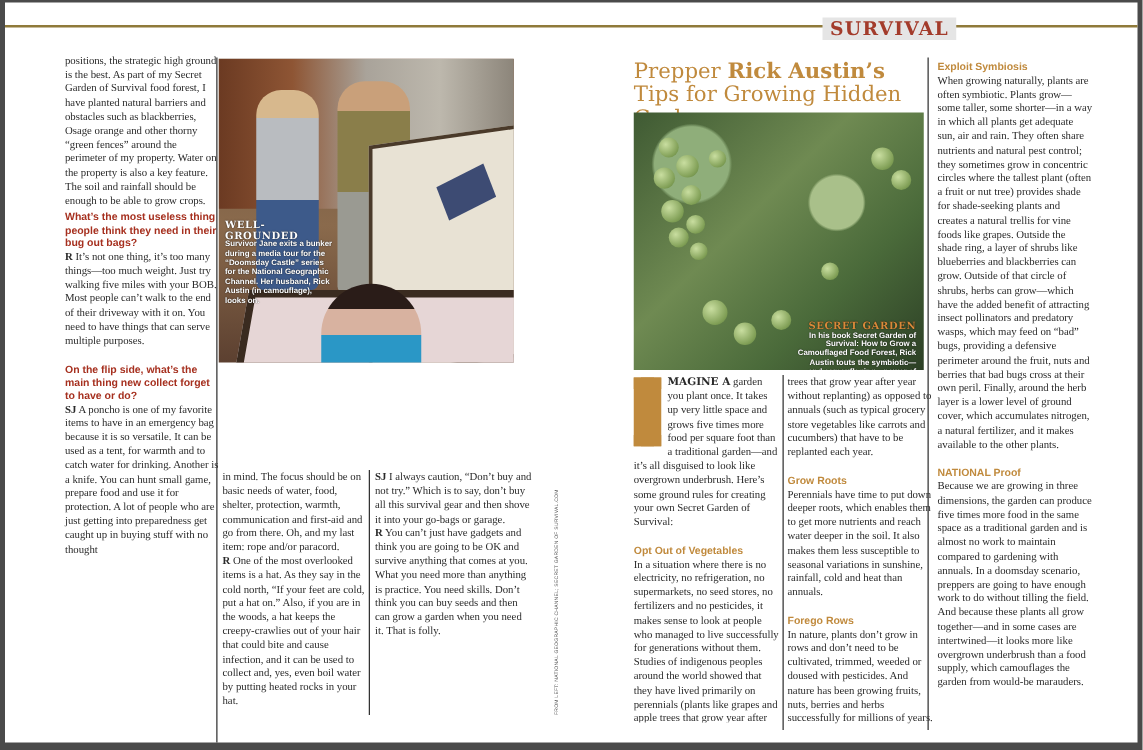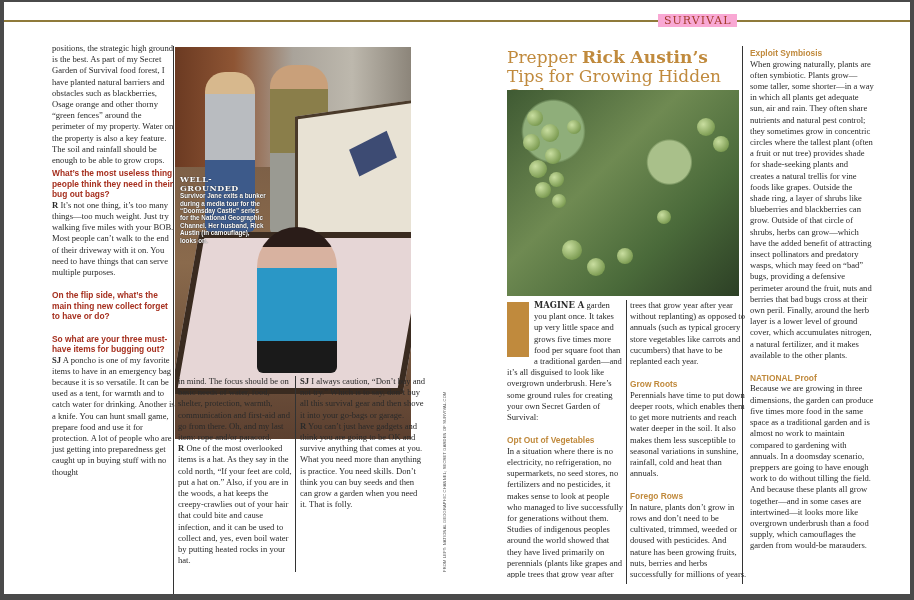--- a/index.html
+++ b/index.html
@@ -7,40 +7,40 @@
     width: 914px; height: 600px; background: #4a4a4a; position: relative; overflow: hidden;
     font-family: "Liberation Serif", "DejaVu Serif", serif;
   }
   .page {
     position: absolute; left: 4px; top: 2px; width: 906px; height: 592px; background: #fff;
   }
   .rule {
     position: absolute; top: 18px; left: 0; width: 906px; height: 1.5px; background: #8f7a3a;
   }
   .section-label {
-    position: absolute; top: 12px; left: 654px; background: #f9a8d4; padding: 0 6px;
-    font-family: "DejaVu Serif", serif; font-weight: normal; font-size: 11px; letter-spacing: 1px;
+    position: absolute; top: 12px; left: 654px; background: #e5e5e5; padding: 0 6px;
+    font-family: "DejaVu Serif", serif; font-weight: bold; font-size: 15px; letter-spacing: 1px;
     color: #a33b2b;
   }
   .col {
     position: absolute; font-size: 8.6px; line-height: 11.2px; color: #2a2a2a;
   }
   .col p { margin: 0; }
   .q {
     font-family: "Liberation Sans", "DejaVu Sans", sans-serif; font-weight: bold; font-size: 8.4px;
     line-height: 10.5px; color: #a6301f; margin-top: 9px;
   }
   .q:first-child { margin-top: 0; }
   .spk { font-weight: bold; }
   .vline { position: absolute; width: 1px; background: #333; }
   .photo {
     position: absolute; overflow: hidden;
   }
   .bunker {
-    left: 171px; top: 45px; width: 236px; height: 392px;
+    left: 171px; top: 45px; width: 236px; height: 243px;
     background:
       linear-gradient(135deg, rgba(0,0,0,0) 55%, rgba(0,0,0,0) 56%),
       linear-gradient(180deg, #6b4a32 0%, #7d6047 30%, #8a6a4c 55%, #5c4030 100%);
   }
   .bunker .wall { position:absolute; left:0; top:0; width:236px; height:120px;
     background: linear-gradient(90deg,#6b3a22 0%,#8e5534 25%,#a9a39a 50%,#bdb8ad 75%,#8c857a 100%); }
   .bunker .man1 { position:absolute; left:30px; top:25px; width:50px; height:160px; border-radius:20px 20px 6px 6px;
     background: linear-gradient(180deg,#d7b88d 0 14%,#b9bcc0 14% 55%,#3d5a8a 55% 100%); }
   .bunker .man2 { position:absolute; left:95px; top:18px; width:58px; height:170px; border-radius:22px 22px 6px 6px;
     background: linear-gradient(180deg,#c9a07a 0 14%,#8a7e4a 14% 52%,#9a9a92 52% 100%); }
@@ -102,21 +102,20 @@
 
 <div class="page">
   <div class="rule"></div>
   <div class="section-label">SURVIVAL</div>
 
   <div class="col" style="left:48px; top:41px; width:124px;">
     <p>positions, the strategic high ground is the best. As part of my Secret Garden of Survival food forest, I have planted natural barriers and obstacles such as blackberries, Osage orange and other thorny “green fences” around the perimeter of my property. Water on the property is also a key feature. The soil and rainfall should be enough to be able to grow crops.</p>
     <div class="q" style="margin-top:2px">What’s the most useless thing people think they need in their bug out bags?</div>
     <p><span class="spk">R</span> <span>It’s not one thing, it’s too many things—too much weight. Just try walking five miles with your BOB. Most people can’t walk to the end of their driveway with it on. You need to have things that can serve multiple purposes.</span></p>
     <div class="q" style="margin-top:12px">On the flip side, what’s the main thing new collect forget to have or do?</div>
-    <div class="q" style="margin-top:12px">So what are your three must-have items for bugging out?</div>
     <p><span class="spk">SJ</span> <span>A poncho is one of my favorite items to have in an emergency bag because it is so versatile. It can be used as a tent, for warmth and to catch water for drinking. Another is a knife. You can hunt small game, prepare food and use it for protection. A lot of people who are just getting into preparedness get caught up in buying stuff with no thought</span></p>
   </div>
   <div class="vline" style="left:169px; top:44px; height:548px;"></div>
 
   <div class="photo bunker">
     <div class="wall"></div>
     <div class="man1"></div>
     <div class="man2"></div>
     <div class="lid">
         <div class="tape"></div>
@@ -151,20 +150,24 @@
     <div class="grape" style="left:42px;top:82px;width:15px;height:15px"></div>
     <div class="grape" style="left:28px;top:92px;width:16px;height:16px"></div>
     <div class="grape" style="left:45px;top:104px;width:14px;height:14px"></div>
     <div class="grape" style="left:60px;top:30px;width:14px;height:14px"></div>
     <div class="grape" style="left:55px;top:150px;width:20px;height:20px"></div>
     <div class="grape" style="left:80px;top:168px;width:18px;height:18px"></div>
     <div class="grape" style="left:110px;top:158px;width:16px;height:16px"></div>
     <div class="grape" style="left:150px;top:120px;width:14px;height:14px"></div>
     <div class="grape" style="left:190px;top:28px;width:18px;height:18px"></div>
     <div class="grape" style="left:206px;top:46px;width:16px;height:16px"></div>
+    <div class="caption cap-right">
+      <div class="cap-title">SECRET GARDEN</div>
+      <div>In his book Secret Garden of Survival: How to Grow a Camouflaged Food Forest, Rick Austin touts the symbiotic—and camouflaging—power of food plants.</div>
+    </div>
   </div>
 
   <div class="col" style="left:503px; top:298px; width:116px;">
     <div class="dropcap">
         <span></span>
       </div>
     <p><span class="lead">MAGINE A</span><span> garden you plant once. It takes up very little space and grows five times more food per square foot than a traditional garden—and it’s all disguised to look like overgrown underbrush. Here’s some ground rules for creating your own Secret Garden of Survival:</span></p>
     <div class="sub" style="margin-top:12px">Opt Out of Vegetables</div>
     <p style="height:132px; overflow:hidden;">In a situation where there is no electricity, no refrigeration, no supermarkets, no seed stores, no fertilizers and no pesticides, it makes sense to look at people who managed to live successfully for generations without them. Studies of indigenous peoples around the world showed that they have lived primarily on perennials (plants like grapes and apple trees that grow year after year without replanting) as opposed to annuals (such as typical grocery store vegetables like carrots and cucumbers) that have to be replanted each year.</p>
   </div>

